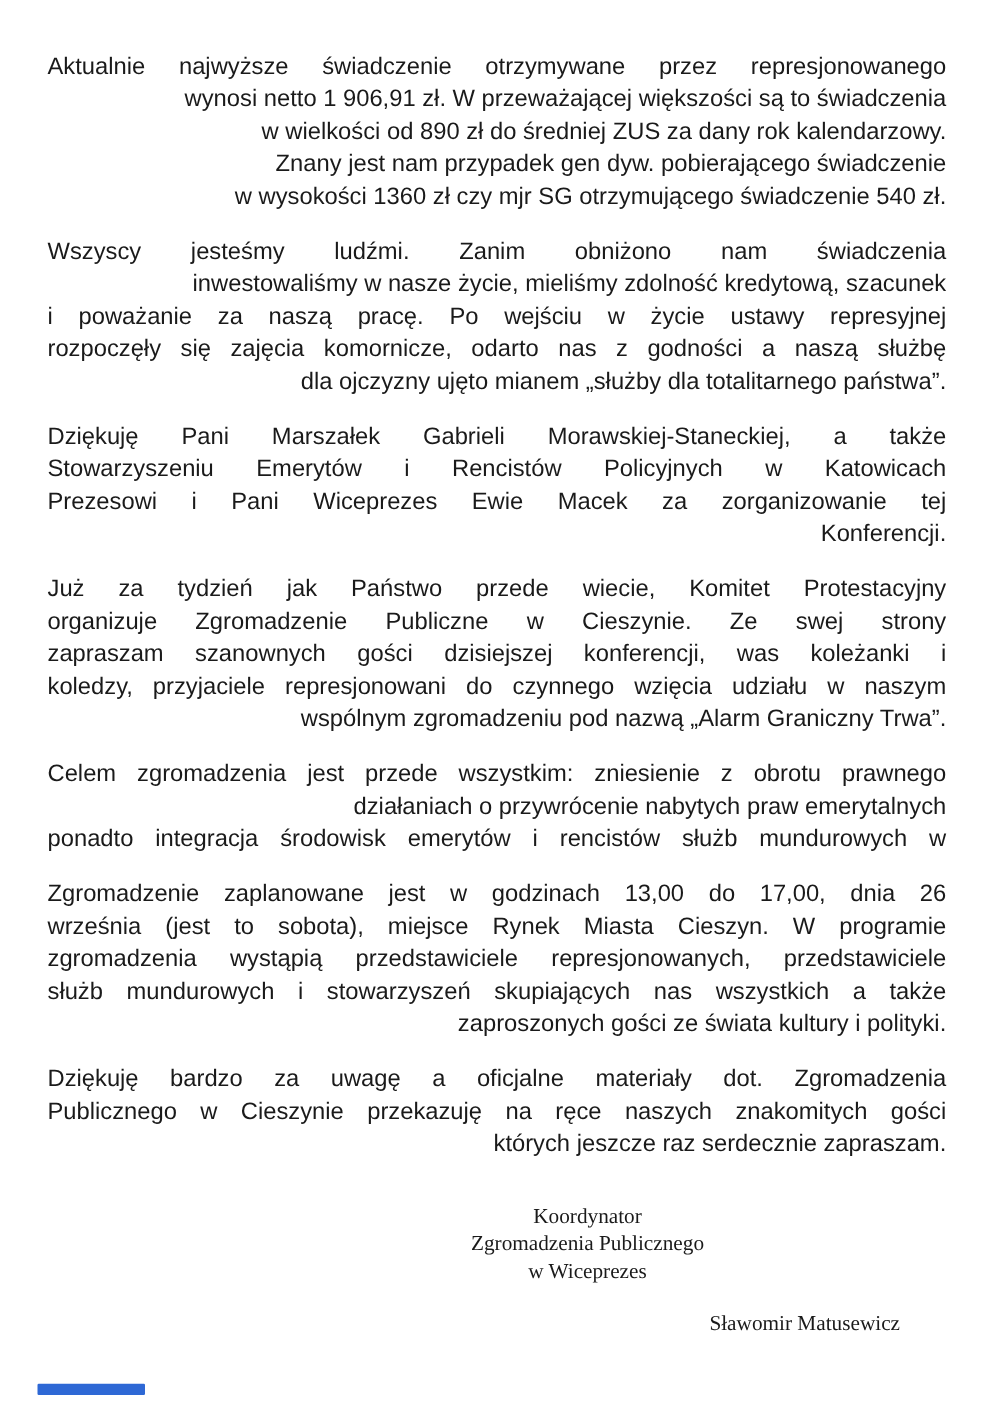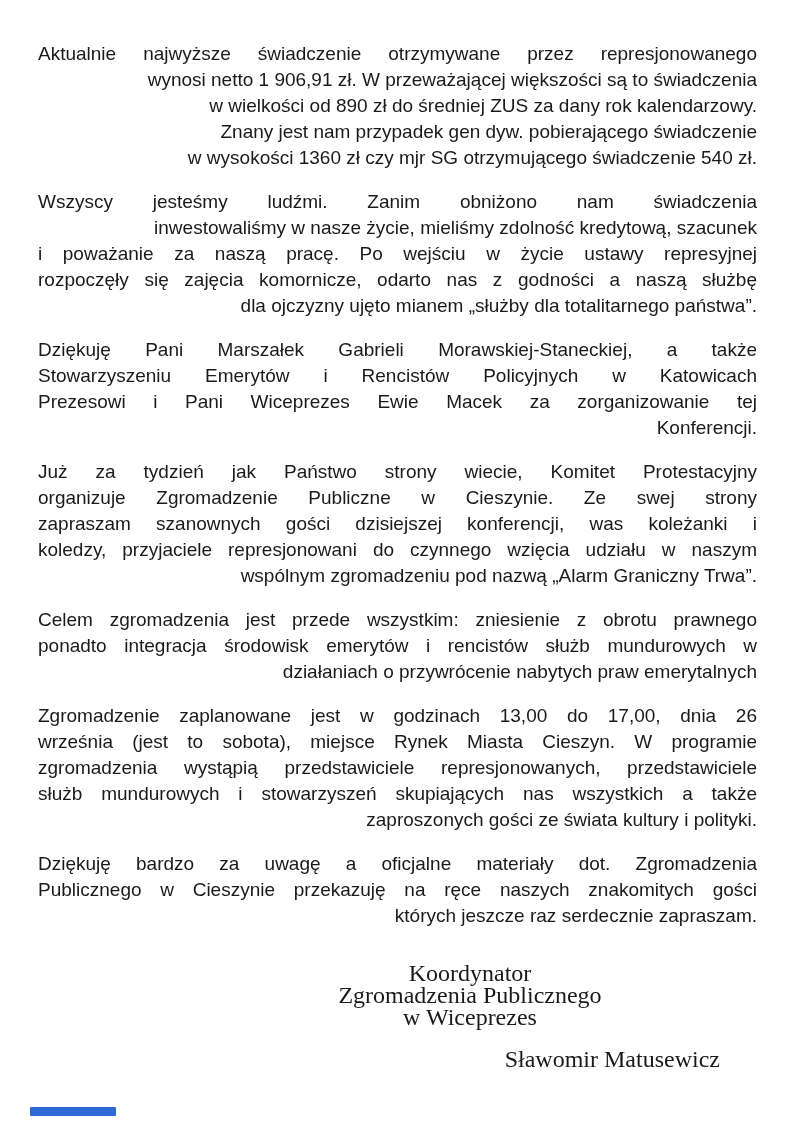--- a/index.html
+++ b/index.html
@@ -35,21 +35,21 @@
     text-align: justify;
     text-align-last: justify;
   }
   .signature {
     position: absolute;
     left: 220px;
     top: 962px;
     width: 500px;
     text-align: center;
     font-family: "Liberation Serif", serif;
-    font-size: 24px;
+    font-size: 17px;
     line-height: 22px;
     color: #1a1a1a;
   }
   .sig-name {
     margin-top: 20px;
     text-align: right;
   }
   .blue-bar {
     position: absolute;
     left: 30px;
@@ -78,30 +78,30 @@
         <div class="line j">rozpoczęły się zajęcia komornicze, odarto nas z godności a naszą służbę</div>
         <div class="line">dla ojczyzny ujęto mianem „służby dla totalitarnego państwa”.</div>
       </div>
       <div class="para">
         <div class="line j">Dziękuję Pani Marszałek Gabrieli Morawskiej-Staneckiej, a także</div>
         <div class="line j">Stowarzyszeniu Emerytów i Rencistów Policyjnych w Katowicach</div>
         <div class="line j">Prezesowi i Pani Wiceprezes Ewie Macek za zorganizowanie tej</div>
         <div class="line">Konferencji.</div>
       </div>
       <div class="para">
-        <div class="line j">Już za tydzień jak Państwo strony wiecie, Komitet Protestacyjny</div>
+        <div class="line j">Już za tydzień jak Państwo przede wiecie, Komitet Protestacyjny</div>
         <div class="line j">organizuje Zgromadzenie Publiczne w Cieszynie. Ze swej strony</div>
         <div class="line j">zapraszam szanownych gości dzisiejszej konferencji, was koleżanki i</div>
         <div class="line j">koledzy, przyjaciele represjonowani do czynnego wzięcia udziału w naszym</div>
         <div class="line">wspólnym zgromadzeniu pod nazwą „Alarm Graniczny Trwa”.</div>
       </div>
       <div class="para">
         <div class="line j">Celem zgromadzenia jest przede wszystkim: zniesienie z obrotu prawnego</div>
+        <div class="line">działaniach o przywrócenie nabytych praw emerytalnych</div>
         <div class="line j">ponadto integracja środowisk emerytów i rencistów służb mundurowych w</div>
-        <div class="line">działaniach o przywrócenie nabytych praw emerytalnych</div>
       </div>
       <div class="para">
         <div class="line j">Zgromadzenie zaplanowane jest w godzinach 13,00 do 17,00, dnia 26</div>
         <div class="line j">września (jest to sobota), miejsce Rynek Miasta Cieszyn. W programie</div>
         <div class="line j">zgromadzenia wystąpią przedstawiciele represjonowanych, przedstawiciele</div>
         <div class="line j">służb mundurowych i stowarzyszeń skupiających nas wszystkich a także</div>
         <div class="line">zaproszonych gości ze świata kultury i polityki.</div>
       </div>
       <div class="para">
         <div class="line j">Dziękuję bardzo za uwagę a oficjalne materiały dot. Zgromadzenia</div>

